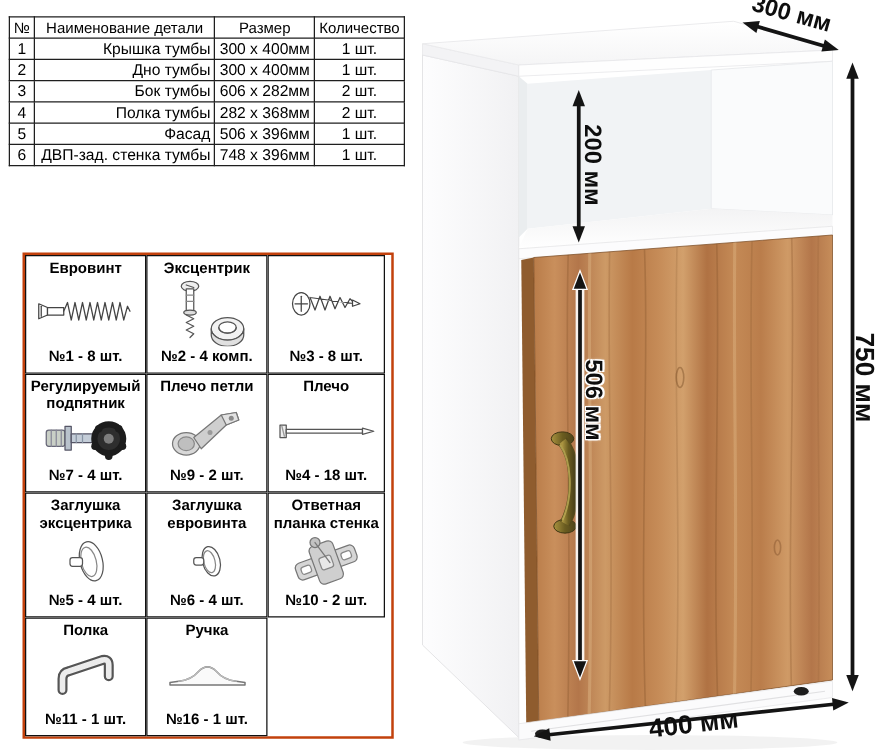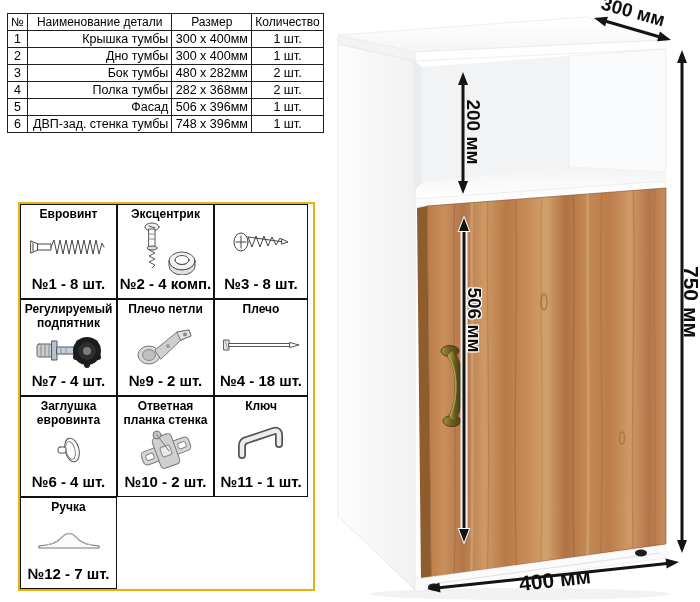--- a/index.html
+++ b/index.html
@@ -20,30 +20,30 @@
     font-weight:normal; text-align:center;
   }
   table.parts th { font-size:12px; }
   table.parts td.name { text-align:right; padding-left:5px; }
 
   
   .hw-grid {
     position:absolute; left:18px; top:202px; width:297px; height:389px;
     display:grid; grid-template-columns:97px 97px 94px;
     grid-template-rows:repeat(4,1fr);
-    border:2px solid #eab308; box-sizing:border-box; background:#fff;
+    border:2px solid #c2410c; box-sizing:border-box; background:#fff;
   }
   .hw-cell {
     border:1px solid #111; box-sizing:border-box;
     display:flex; flex-direction:column; align-items:center;
     justify-content:space-between; padding:3px 2px 6px 2px; background:#fff;
   }
   .hw-name { font-weight:bold; font-size:12px; line-height:1.12; text-align:center; }
   .hw-icon { flex:1; display:flex; align-items:center; justify-content:center; }
-  .hw-count { font-weight:bold; font-size:15px; white-space:nowrap; }
+  .hw-count { font-weight:bold; font-size:12px; white-space:nowrap; }
 
   
   .cabinet { position:absolute; left:330px; top:0; width:370px; height:602px; }
   .cabinet svg { position:absolute; left:0; top:0; }
   .dim {
     position:absolute; font-weight:bold; color:#0e0e0e; white-space:nowrap;
     text-align:center; line-height:20px;
   }
   .dim-niche  { left:88px;  top:122px; width:110px; font-size:19px; transform:rotate(90deg); }
   .dim-door   { left:89px;  top:310px; width:110px; font-size:19px; transform:rotate(90deg);
@@ -81,21 +81,21 @@
     </tr>
     <tr>
       <td>2</td>
       <td class="name">Дно тумбы</td>
       <td>300 х 400мм</td>
       <td>1 шт.</td>
     </tr>
     <tr>
       <td>3</td>
       <td class="name">Бок тумбы</td>
-      <td>480 х 282мм</td>
+      <td>606 х 282мм</td>
       <td>2 шт.</td>
     </tr>
     <tr>
       <td>4</td>
       <td class="name">Полка тумбы</td>
       <td>282 х 368мм</td>
       <td>2 шт.</td>
     </tr>
     <tr>
       <td>5</td>
@@ -207,20 +207,33 @@
         <svg width="80" height="16" viewBox="0 0 80 16" class="ic">
           <rect x="3" y="3" width="5" height="10" fill="#eee" stroke="#555"></rect>
           <line x1="4.5" y1="4" x2="6.5" y2="12" stroke="#999"></line>
           <rect x="8" y="6.5" width="61" height="3" fill="#fff" stroke="#555"></rect>
           <polygon points="69,5.5 78,8 69,10.5" fill="#fff" stroke="#555"></polygon>
         </svg>
       </div>
       <div class="hw-count">№4 - 18 шт.</div>
     </div>
 
+    <div class="hw-cell">
+      <div class="hw-name">Заглушка эксцентрика</div>
+      <div class="hw-icon">
+        <svg width="42" height="48" viewBox="0 0 42 48" class="ic">
+          <g transform="rotate(-14 25 24)">
+            <ellipse cx="25" cy="24" rx="9" ry="16" fill="#fff" stroke="#555"></ellipse>
+            <ellipse cx="23" cy="24" rx="6" ry="12" fill="#fff" stroke="#888"></ellipse>
+          </g>
+          <rect x="8" y="21" width="10" height="7" rx="2" fill="#fff" stroke="#555"></rect>
+        </svg>
+      </div>
+      <div class="hw-count">№5 - 4 шт.</div>
+    </div>
 
     <div class="hw-cell">
       <div class="hw-name">Заглушка евровинта</div>
       <div class="hw-icon">
         <svg width="34" height="36" viewBox="0 0 34 36" class="ic">
           <g transform="rotate(-14 20 18)">
             <ellipse cx="20" cy="18" rx="7" ry="12" fill="#fff" stroke="#555"></ellipse>
             <ellipse cx="18.5" cy="18" rx="4.5" ry="9" fill="#fff" stroke="#888"></ellipse>
           </g>
           <rect x="6" y="15" width="8" height="6" rx="2" fill="#fff" stroke="#555"></rect>
@@ -241,39 +254,39 @@
             <rect x="26" y="19" width="10" height="10" rx="2" fill="#e8e8e8" stroke="#888"></rect>
           </g>
           <circle cx="22" cy="8" r="4" fill="#c2c2c2" stroke="#777"></circle>
           <line x1="22" y1="8" x2="34" y2="24" stroke="#777"></line>
         </svg>
       </div>
       <div class="hw-count">№10 - 2 шт.</div>
     </div>
 
     <div class="hw-cell">
-      <div class="hw-name">Ключ</div>
+      <div class="hw-name">Полка</div>
       <div class="hw-icon">
         <svg width="58" height="42" viewBox="0 0 58 42" class="ic">
           <path d="M10,33 L10,24 Q10,19 15,18 L42,9 Q47,8 47,13 L47,22" fill="none" stroke="#555" stroke-width="8"></path>
           <path d="M10,33 L10,24 Q10,19 15,18 L42,9 Q47,8 47,13 L47,22" fill="none" stroke="#ececec" stroke-width="4.5"></path>
         </svg>
       </div>
       <div class="hw-count">№11 - 1 шт.</div>
     </div>
 
     <div class="hw-cell">
       <div class="hw-name">Ручка</div>
       <div class="hw-icon">
         <svg width="66" height="24" viewBox="0 0 66 24" class="ic">
           <path d="M3,18 L10,17 Q20,16 26,9 Q33,2 40,9 Q46,16 56,17 L63,18 L63,20 L3,20 Z" fill="#fafafa" stroke="#777" stroke-width="1.2"></path>
           <path d="M10,17 Q20,16 26,9 Q33,2 40,9 Q46,16 56,17" fill="none" stroke="#bbb" stroke-width="1"></path>
         </svg>
       </div>
-      <div class="hw-count">№12 - 7 шт.</div>
+      <div class="hw-count">№16 - 1 шт.</div>
     </div>
 
   </div>
 
   <div class="cabinet">
     <svg width="370" height="602" viewBox="0 0 370 602">
       <defs>
         <linearGradient id="gradSide" x1="0" y1="0" x2="1" y2="0">
           <stop offset="0" stop-color="#fdfdfe"></stop>
             <stop offset="1" stop-color="#f1f1f3"></stop>

